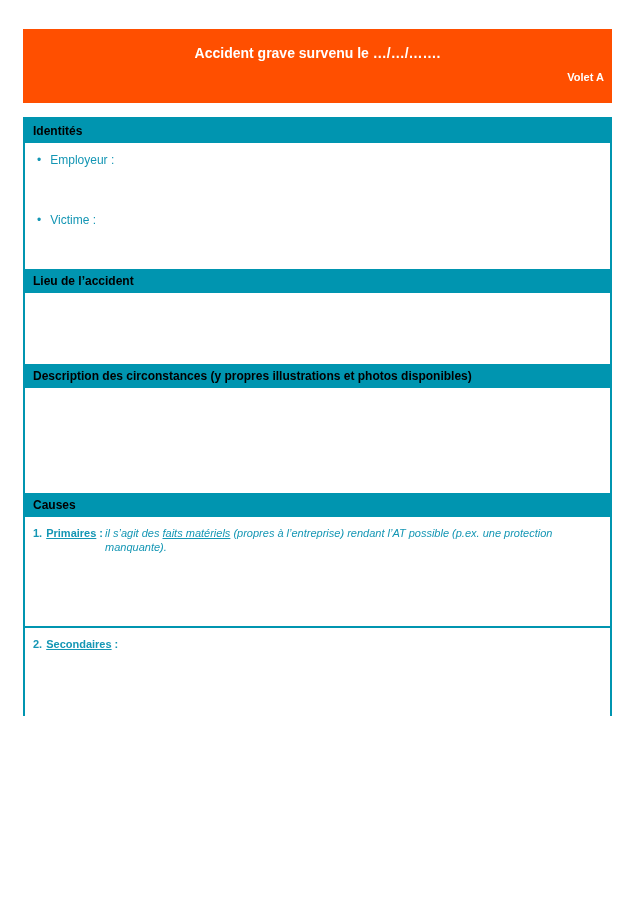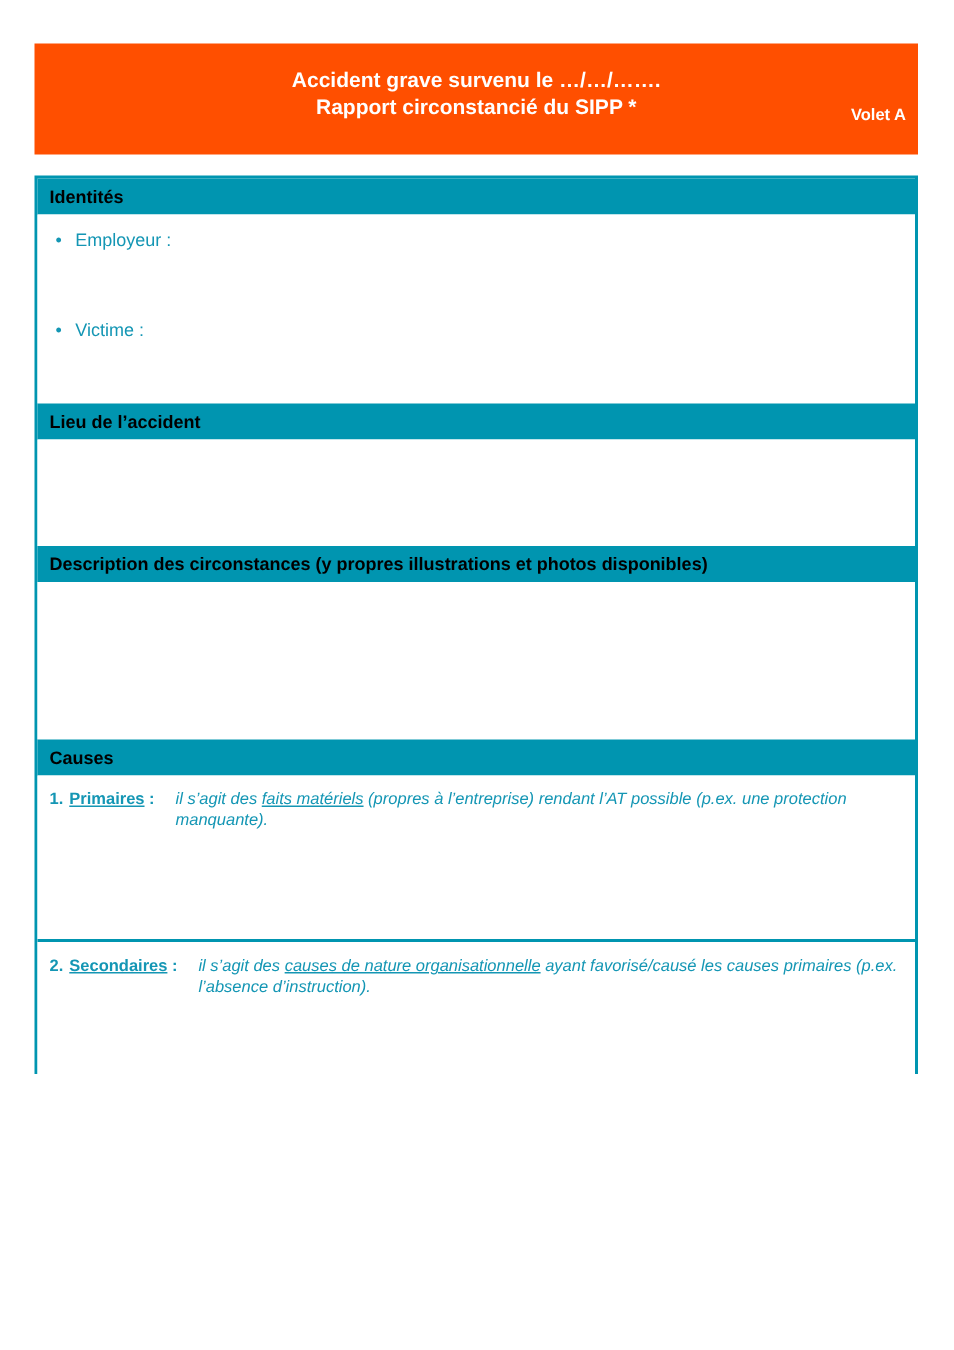--- a/index.html
+++ b/index.html
@@ -46,21 +46,21 @@
   .body-lieu{height:71px;}
   .body-desc{height:105px;}
   .bullet-item{
     display:flex;align-items:baseline;
     color:var(--teal-text);font-size:12px;line-height:15px;
   }
   .bullet-item + .bullet-item{margin-top:45px;}
   .bullet{margin-right:9px;font-size:12px;}
   
   .cause-row{
-    display:flex;gap:14px;box-sizing:border-box;
+    display:flex;gap:2px;box-sizing:border-box;
     padding:9px 8px 0 8px;
     color:var(--teal-text);font-size:11px;line-height:14px;
     background:#fff;
   }
   .cause-row + .cause-row{border-top:2px solid var(--teal);}
   .row-1{height:109px;}
   .row-2{height:111px;}
   .row-3{height:95px;}
   .cause-label{font-weight:bold;white-space:nowrap;flex:0 0 auto;}
   .cause-number{margin-right:4px;}
@@ -69,21 +69,20 @@
   .cause-desc{flex:1;font-style:italic;}
 </style>
 </head>
 <body>
 
 <div class="page">
 
   <div class="banner">
     <div class="banner-title">
       <div>Accident grave survenu le …/…/…….</div>
-      <div>Rapport circonstancié du SIPP *</div>
     </div>
     <div class="volet">Volet A</div>
   </div>
 
   <div class="form-table">
 
     <div class="sec-header">Identités</div>
     <div class="sec-body body-identites">
       <div class="bullet-item">
         <span class="bullet">•</span>
@@ -109,22 +108,19 @@
       </div>
       <div class="cause-desc">
         <span>il s’agit des </span><span class="u">faits matériels</span><span> (propres à l’entreprise) rendant l’AT possible (p.ex. une protection manquante).</span>
       </div>
     </div>
 
     <div class="cause-row row-2">
       <div class="cause-label">
         <span class="cause-number">2.</span><span class="u">Secondaires</span><span class="cause-colon">:</span>
       </div>
-      <div class="cause-desc">
-        <span>il s’agit des </span><span class="u">causes de nature organisationnelle</span><span> ayant favorisé/causé les causes primaires (p.ex. l’absence d’instruction).</span>
-      </div>
     </div>
 
     <div class="cause-row row-3">
     </div>
 
   </div>
 </div>
 
 </body></html>

